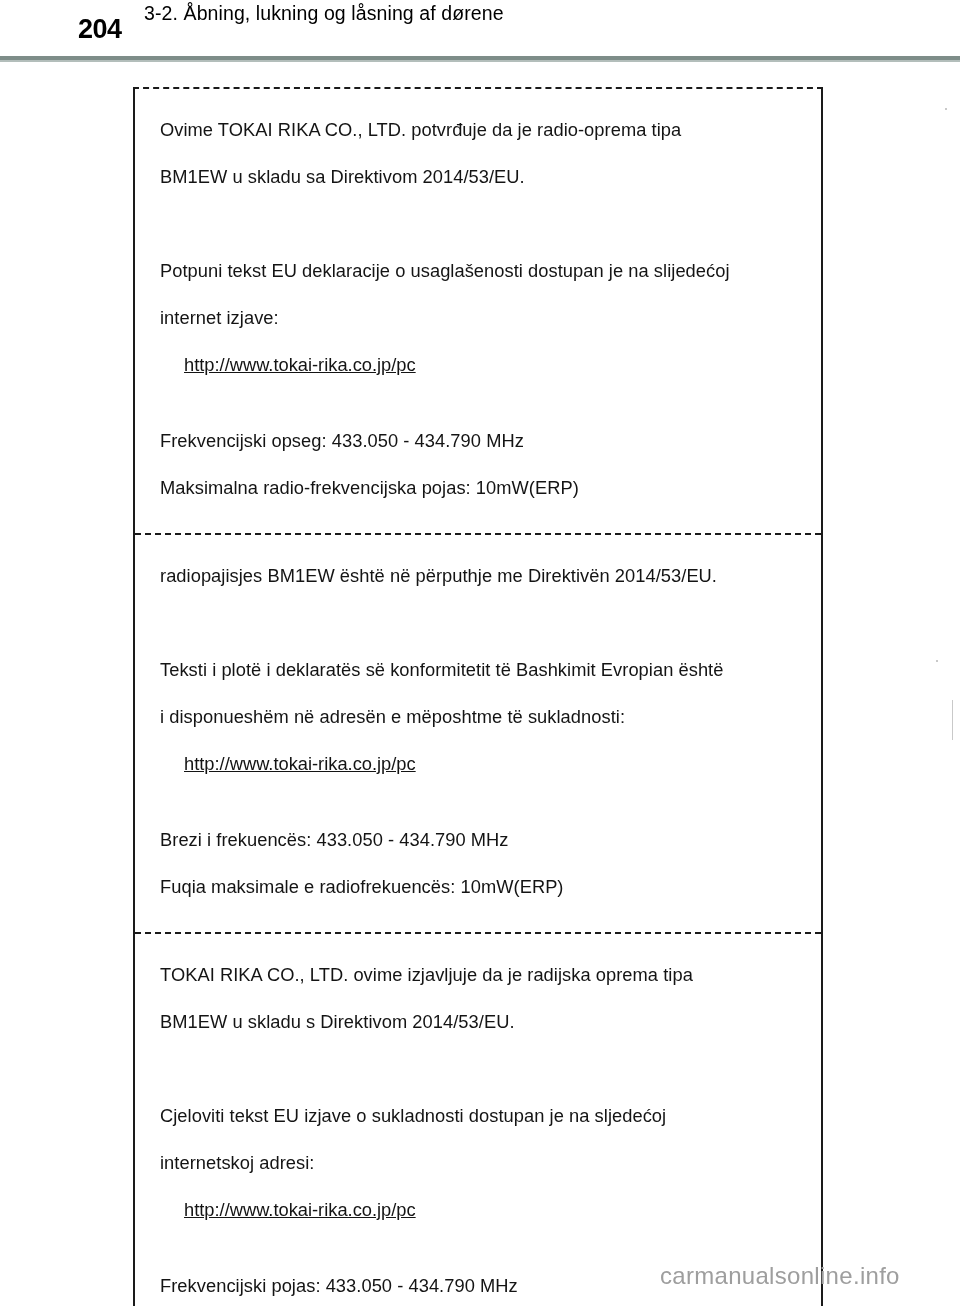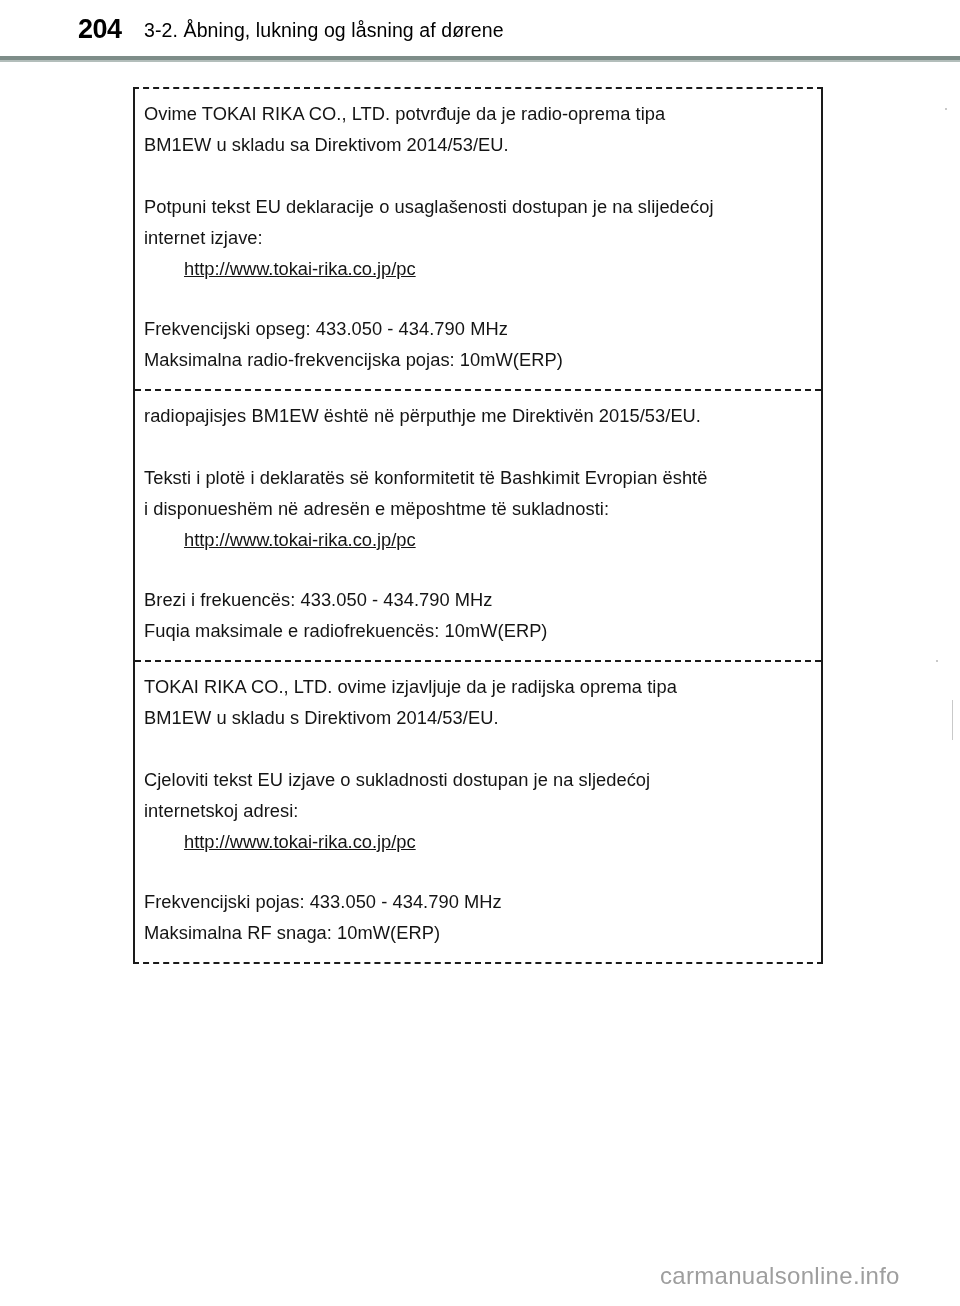--- a/index.html
+++ b/index.html
@@ -29,21 +29,21 @@
     left: 78px;
     top: 14px;
     font-size: 27px;
     font-weight: bold;
     letter-spacing: -0.5px;
     color: #000;
   }
   .header-title {
     position: absolute;
     left: 144px;
-    top: 19px;
+    top: 2px;
     font-size: 19.5px;
     font-weight: normal;
     color: #000;
     letter-spacing: 0.1px;
   }
   .header-rule {
     position: absolute;
     left: 0;
     top: 56px;
     width: 960px;
@@ -70,21 +70,21 @@
   }
   .decl-block + .decl-block {
     border-top: 2px dashed #1a1a1a;
   }
 
   .para {
     font-size: 18.3px;
     line-height: 31px;
     color: #141414;
     letter-spacing: 0.05px;
-    margin: 0;
+    margin: 16px;
   }
   .para.justify {
     text-align: justify;
     text-align-last: left;
   }
   .gap {
     height: 31px;
   }
   .gap.small {
     height: 29px;
@@ -136,21 +136,21 @@
     <p class="para">internet izjave:</p>
     <span class="spacer-line">
       <a class="url" href="#">http://www.tokai-rika.co.jp/pc</a>
     </span>
     <div class="gap small"></div>
     <p class="para">Frekvencijski opseg: 433.050 - 434.790 MHz</p>
     <p class="para">Maksimalna radio-frekvencijska pojas: 10mW(ERP)</p>
   </div>
 
   <div class="decl-block">
-    <p class="para">radiopajisjes BM1EW është në përputhje me Direktivën 2015/53/EU.</p>
+    <p class="para">radiopajisjes BM1EW është në përputhje me Direktivën 2014/53/EU.</p>
     <div class="gap"></div>
     <p class="para">Teksti i plotë i deklaratës së konformitetit të Bashkimit Evropian është</p>
     <p class="para">i disponueshëm në adresën e mëposhtme të sukladnosti:</p>
     <span class="spacer-line">
       <a class="url" href="#">http://www.tokai-rika.co.jp/pc</a>
     </span>
     <div class="gap small"></div>
     <p class="para">Brezi i frekuencës:   433.050 - 434.790 MHz</p>
     <p class="para">Fuqia maksimale e radiofrekuencës: 10mW(ERP)</p>
   </div>

